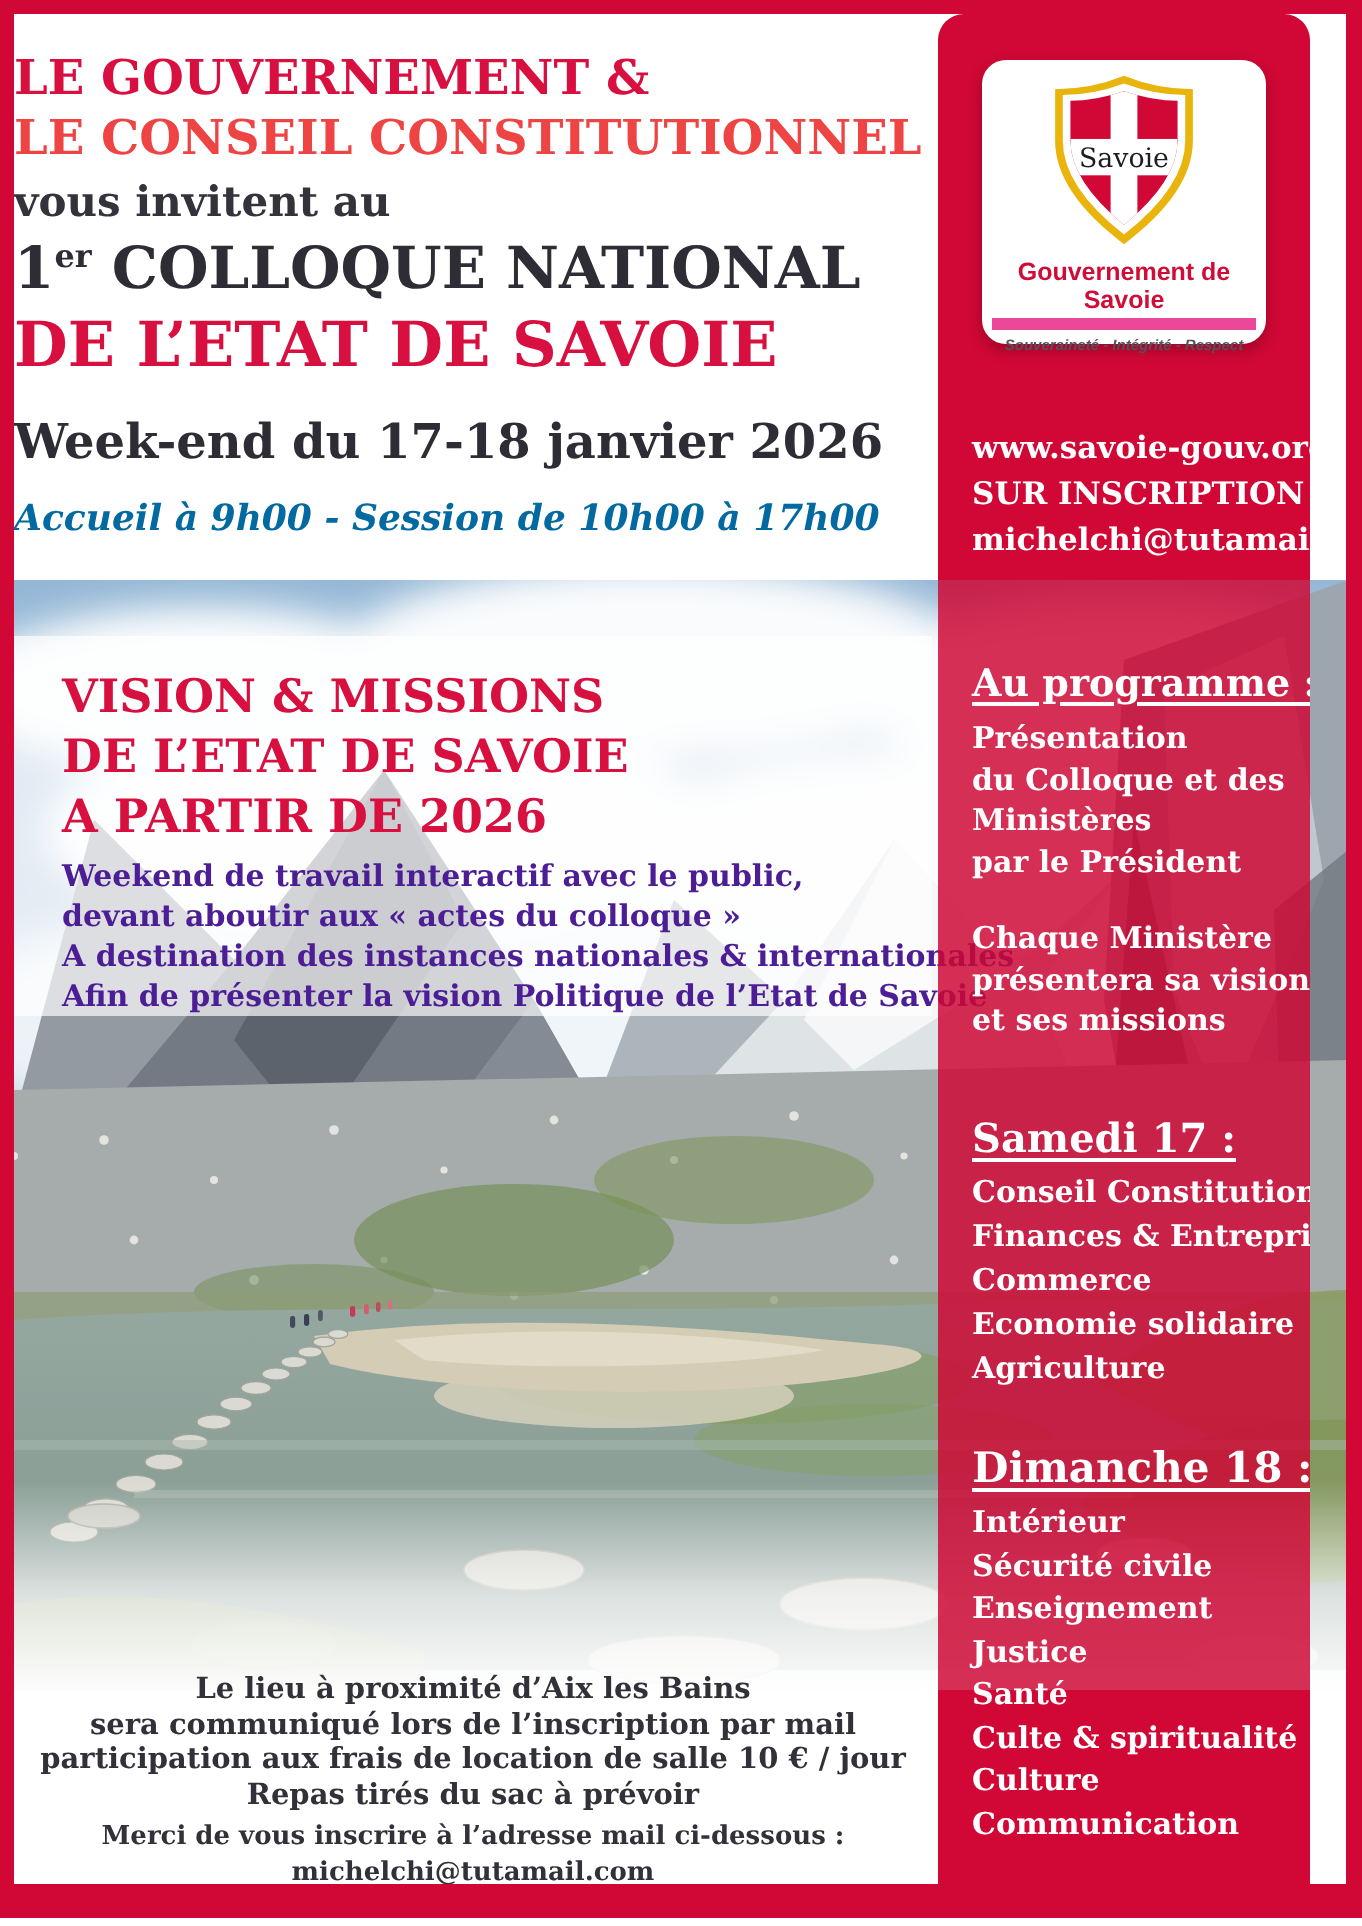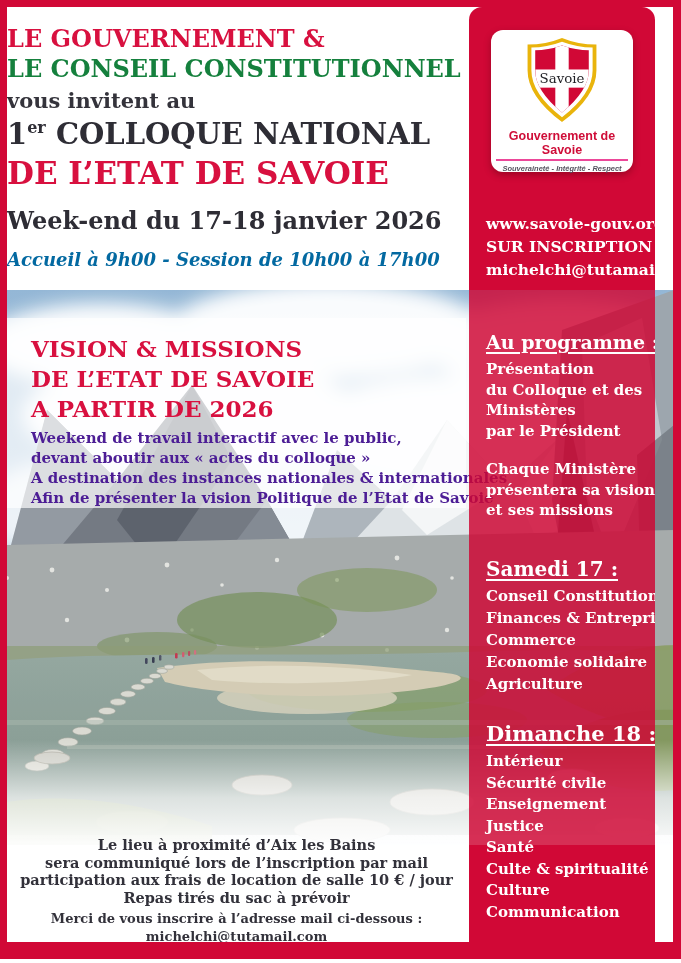--- a/index.html
+++ b/index.html
@@ -8,21 +8,21 @@
   
   .frame{position:absolute;background:#d10836;}
   .frame-top{left:0;top:0;width:681px;height:7px;}
   .frame-left{left:0;top:0;width:7px;height:959px;}
   .frame-right{left:673px;top:0;width:8px;height:959px;}
   .frame-bottom{left:0;top:942px;width:681px;height:17px;}
 
   
   .hline{position:absolute;left:7px;width:459px;white-space:nowrap;font-weight:bold;}
   .h-red1{top:24px;font-size:24px;color:#d8103f;}
-  .h-red2{top:54px;font-size:24px;color:#15803d;}
+  .h-red2{top:54px;font-size:24px;color:#ef4444;}
   .h-invite{top:88px;font-size:21px;color:#34333b;}
   .h-main{top:117px;font-size:29px;color:#2e2d35;}
   .h-main sup{font-size:16px;vertical-align:super;}
   .h-sub{top:155px;font-size:31px;color:#d8103f;}
   .h-date{top:206px;font-size:24px;color:#2e2d35;}
   .h-hours{top:249px;font-size:18px;color:#0369a1;font-style:italic;font-weight:600;}
 
   
   #photo{position:absolute;left:7px;top:290px;width:667px;height:555px;}
 
@@ -44,21 +44,21 @@
   #sidebar{position:absolute;left:469px;top:7px;width:186px;height:952px;
            border-radius:13px 13px 0 0;overflow:hidden;color:#fff;}
   .sb-seg{position:absolute;left:0;width:186px;}
   .sb-top{top:0;height:283px;background:#d10836;}
   .sb-mid{top:283px;height:555px;background:rgba(206,7,52,0.84);}
   .sb-bot{top:838px;height:114px;background:#d10836;}
 
   .logo-card{position:absolute;left:22px;top:23px;width:142px;height:142px;background:#fff;
              border-radius:12px;box-shadow:0 3px 7px rgba(60,0,10,0.35);text-align:center;}
   .logo-org{font-family:"Liberation Sans","DejaVu Sans",sans-serif;font-size:12.5px;font-weight:bold;
-            color:#cf0d38;margin:1px 5px 0 5px;padding-bottom:2px;border-bottom:2px solid #ec4899;}
+            color:#cf0d38;margin:1px 5px 0 5px;padding-bottom:2px;border-bottom:6px solid #ec4899;}
   .logo-motto{font-family:"Liberation Sans","DejaVu Sans",sans-serif;font-size:7.5px;font-style:italic;
             color:#55525e;margin-top:3px;font-weight:bold;}
 
   .sb-text{position:absolute;left:17px;white-space:nowrap;font-weight:bold;}
   .contact{top:205px;font-size:15.5px;line-height:23px;}
   .sb-head{font-size:19px;text-decoration:underline;text-underline-offset:3px;text-decoration-thickness:2px;}
   .head-programme{top:324px;}
   .head-samedi{top:550px;font-size:20px;}
   .head-dimanche{top:714px;font-size:21px;}
   .sb-list{font-size:15px;line-height:20.5px;}

